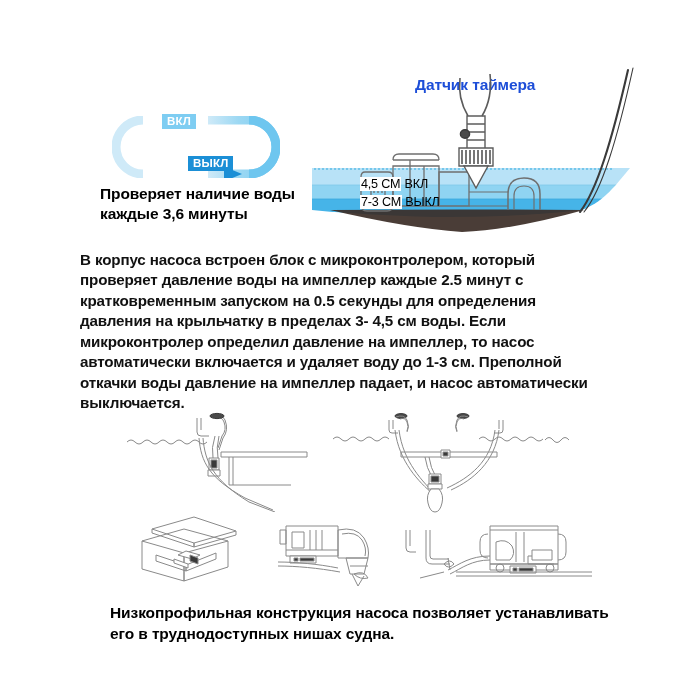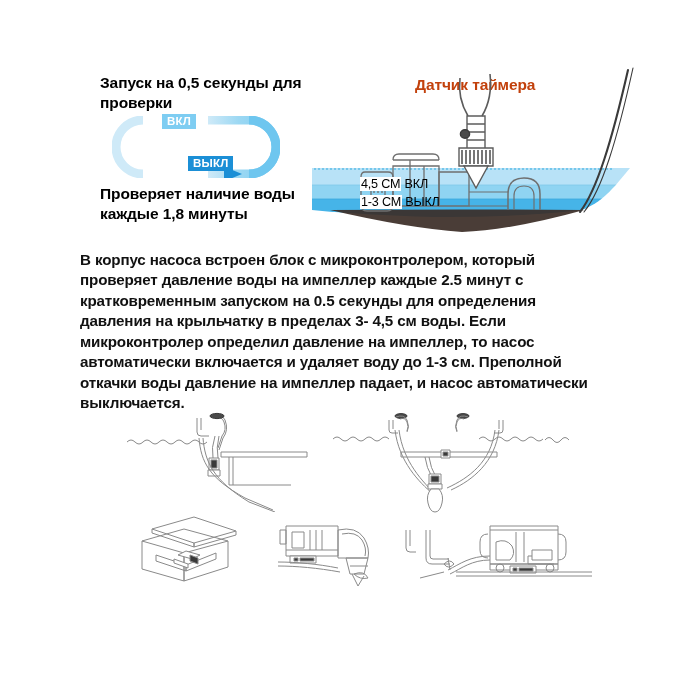--- a/index.html
+++ b/index.html
@@ -43,39 +43,38 @@
   #boat svg{display:block;}
 
   .wl-row{position:absolute;font-size:12.6px;color:#000;letter-spacing:-0.2px;white-space:nowrap;}
   .wl-row .cm{background:#fff;padding:0 1px;margin-left:44px;}
   .wl-row .st{color:#000;font-weight:normal;}
   #wl-on{left:316px;top:177px;}
   #wl-off{left:316px;top:195px;}
 
   .boat-title{
     position:absolute;left:415px;top:76px;
-    font-size:15.5px;font-weight:bold;letter-spacing:-0.1px;color:#c2410c;
+    font-size:15.5px;font-weight:bold;letter-spacing:-0.1px;color:#1d4ed8;
   }
 
   
   .art{position:absolute;}
   .art svg{display:block;}
 
   
   #hd1{left:100px;top:73px;width:240px;}
   #hd2{left:100px;top:184px;width:240px;}
   #par{left:80px;top:250px;width:530px;}
   #cap{left:110px;top:603px;width:500px;}
 </style>
 </head>
 <body>
 
 <div class="page">
 
-  <div class="abs hd" id="hd1">Запуск на 0,5 секунды для проверки</div>
 
   <div class="abs" id="cycle">
     <svg width="168" height="62" viewBox="0 0 168 62">
       <defs>
         <linearGradient id="gTop" x1="0" y1="0" x2="1" y2="0">
           <stop offset="0%" stop-color="#cfeaf8"></stop>
           <stop offset="45%" stop-color="#9cd8f3"></stop>
           <stop offset="100%" stop-color="#7ecdf2"></stop>
         </linearGradient>
         <linearGradient id="gBot" x1="1" y1="0" x2="0" y2="0">
@@ -94,21 +93,21 @@
 
       <path d="M 31 58 L 118 58" fill="none" stroke="url(#gBot)" stroke-width="9"></path>
       <path d="M 137 58 A 27 27 0 0 0 137 4" fill="none" stroke="#6ec6ef" stroke-width="9"></path>
 
       <path d="M 112 50.5 L 112 65.5 L 130 58 Z" fill="#1b8fd6"></path>
     </svg>
     <span class="lbl-on">ВКЛ</span>
     <span class="lbl-off">ВЫКЛ</span>
   </div>
 
-  <div class="abs hd" id="hd2">Проверяет наличие воды каждые 1,8 минуты</div>
+  <div class="abs hd" id="hd2">Проверяет наличие воды каждые 3,6 минуты</div>
 
   <div class="boat-title">Датчик таймера</div>
 
   <div class="abs" id="boat">
     <svg width="330" height="175" viewBox="0 0 330 175">
 
       <defs>
         <clipPath id="hullClip">
           <path d="M 0 110 L 330 110 L 330 150 Q 250 158 150 157 Q 60 156 0 150 Z"></path>
         </clipPath>
@@ -171,21 +170,21 @@
         <path d="M 152 106 l 24 0 l -12 22 Z" fill="#ffffff" stroke="#5c5c5c"></path>
       </g>
     </svg>
   </div>
 
   <div class="wl-row" id="wl-on">
     <span class="cm">4,5 СМ</span>
     <span class="st">ВКЛ</span>
   </div>
   <div class="wl-row" id="wl-off">
-    <span class="cm">1-3 СМ</span>
+    <span class="cm">7-3 СМ</span>
     <span class="st">ВЫКЛ</span>
   </div>
 
   <div class="abs body-par" id="par"> В корпус насоса встроен блок с микроконтролером, который проверяет давление воды на импеллер каждые 2.5 минут с кратковременным запуском на 0.5 секунды для определения давления на крыльчатку в пределах 3- 4,5 см воды. Если микроконтролер определил давление на импеллер, то насос автоматически включается и удаляет воду до 1-3 см. Преполной откачки воды давление на импеллер падает, и насос автоматически выключается.</div>
 
   <div class="art" style="left:125px;top:412px;width:210px;height:100px;">
     <svg width="210" height="100" viewBox="0 0 210 100">
       <g stroke="#8a8a8a" fill="none" stroke-width="1">
 
         <path d="M 2 30 q 4 -4 8 0 t 8 0 t 8 0 t 8 0 t 8 0 t 8 0 t 8 0 t 8 0 t 8 0 t 8 0"></path>
@@ -347,14 +346,15 @@
       </g>
     </svg>
   </div>
 
   <div class="art" style="left:545px;top:433px;width:24px;height:12px;">
     <svg width="24" height="12" viewBox="0 0 24 12">
       <path d="M 0 7 q 4 -5 8 0 t 8 0 t 8 0" stroke="#8a8a8a" fill="none" stroke-width="1"></path>
     </svg>
   </div>
 
+  <div class="abs caption" id="cap">Низкопрофильная конструкция насоса позволяет устанавливать его в труднодоступных нишах судна.</div>
 
 </div>
 
 </body></html>

